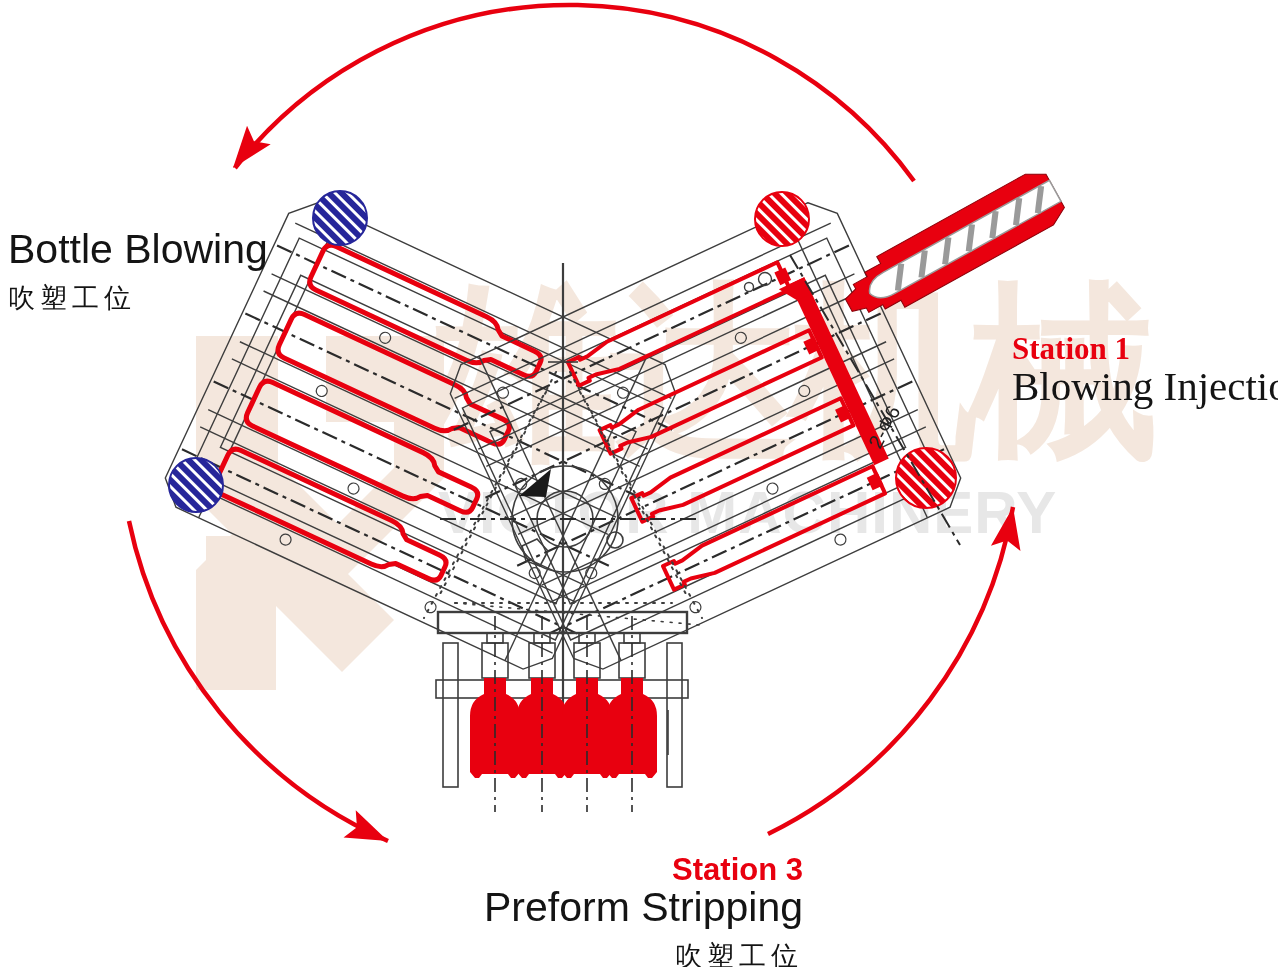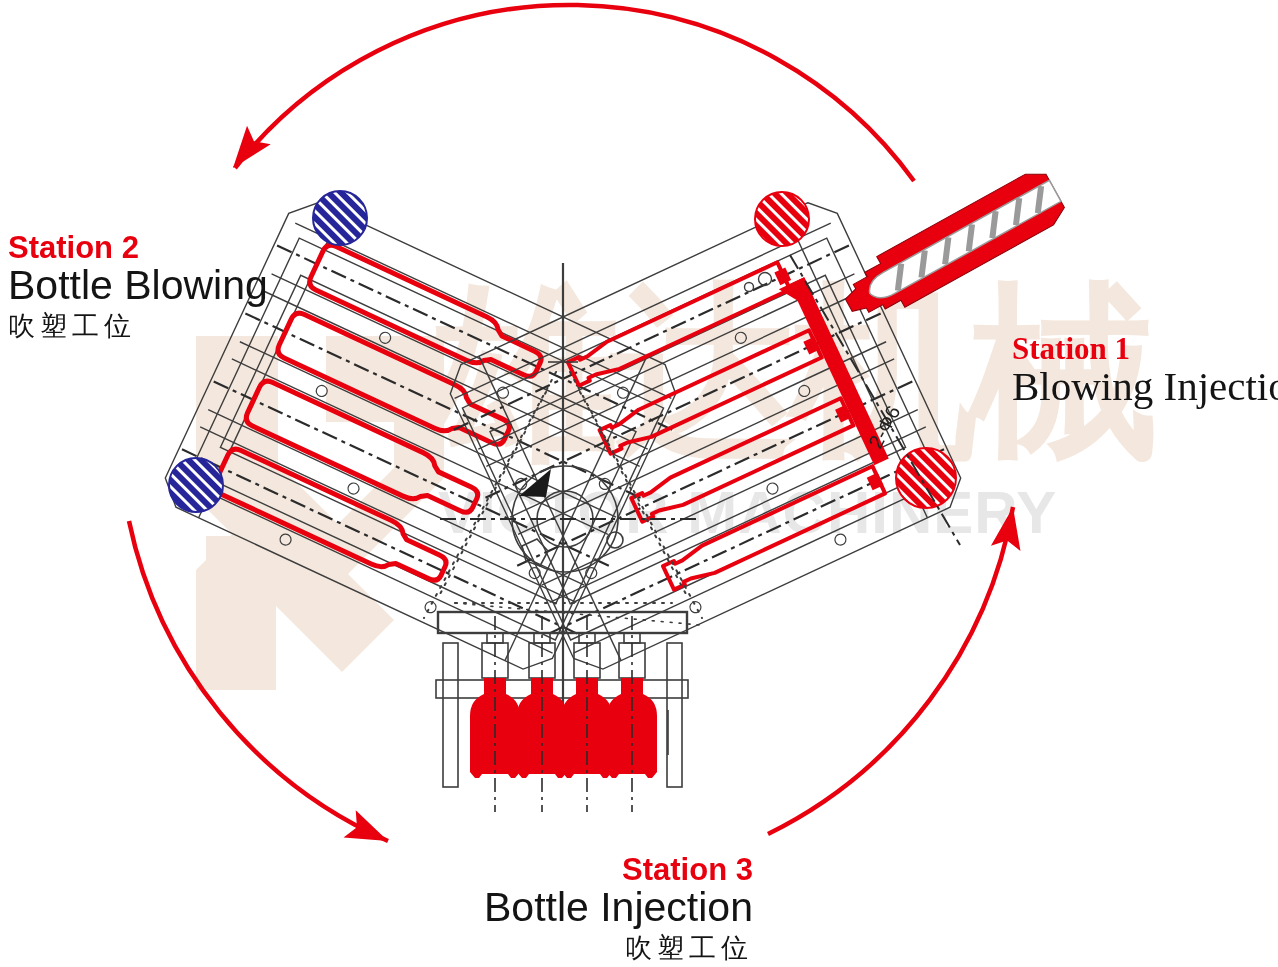--- a/index.html
+++ b/index.html
@@ -8,21 +8,21 @@
   .layer{position:absolute;left:0;top:0;width:1278px;height:967px;}
   
   .wm-cn{position:absolute;left:430px;top:248px;font-size:188px;font-weight:bold;
          color:#f4e7dd;letter-spacing:-8px;white-space:nowrap;}
   .wm-en{position:absolute;left:438px;top:478px;font-size:60px;font-weight:bold;
          color:#e7e7e7;letter-spacing:1px;white-space:nowrap;}
   
   .station-label{position:absolute;white-space:nowrap;}
   .station-label .t1{font-size:31px;font-weight:bold;color:#e8000f;line-height:36px;}
   .station-label .t2{font-size:41px;color:#141414;line-height:38px;}
-  .station-label .t3{font-size:27px;color:#141414;letter-spacing:5px;line-height:38px;margin-top:3px;}
+  .station-label .t3{font-size:27px;color:#141414;letter-spacing:5px;line-height:38px;margin-top:11px;}
   #label-s2{left:8px;top:230px;}
   #label-s1{left:1012px;top:331px;font-family:Liberation Serif, serif;}
   #label-s3{left:484px;top:852px;text-align:right;}
   svg{display:block;}
 </style>
 </head>
 <body>
 
 <div id="stage">
 
@@ -205,29 +205,28 @@
       <g stroke="#2b2b2b" stroke-width="1.6" stroke-dasharray="14 5 3 5">
         <line x1="495" y1="616" x2="495" y2="812"></line>
         <line x1="542" y1="616" x2="542" y2="812"></line>
         <line x1="587" y1="616" x2="587" y2="812"></line>
         <line x1="632" y1="616" x2="632" y2="812"></line>
       </g>
     </g>
   </svg>
 
   <div class="station-label" id="label-s2">
-    <div class="t1">Station 2</div>
     <div class="t2">Bottle Blowing</div>
     <div class="t3">吹塑工位</div>
   </div>
 
   <div class="station-label" id="label-s1">
     <div class="t1">Station 1</div>
     <div class="t2">Blowing Injection</div>
   </div>
 
   <div class="station-label" id="label-s3">
     <div class="t1">Station 3</div>
-    <div class="t2">Bottle Injection</div>
+    <div class="t2">Preform Stripping</div>
     <div class="t3">吹塑工位</div>
   </div>
 
 </div>
 
 </body></html>

